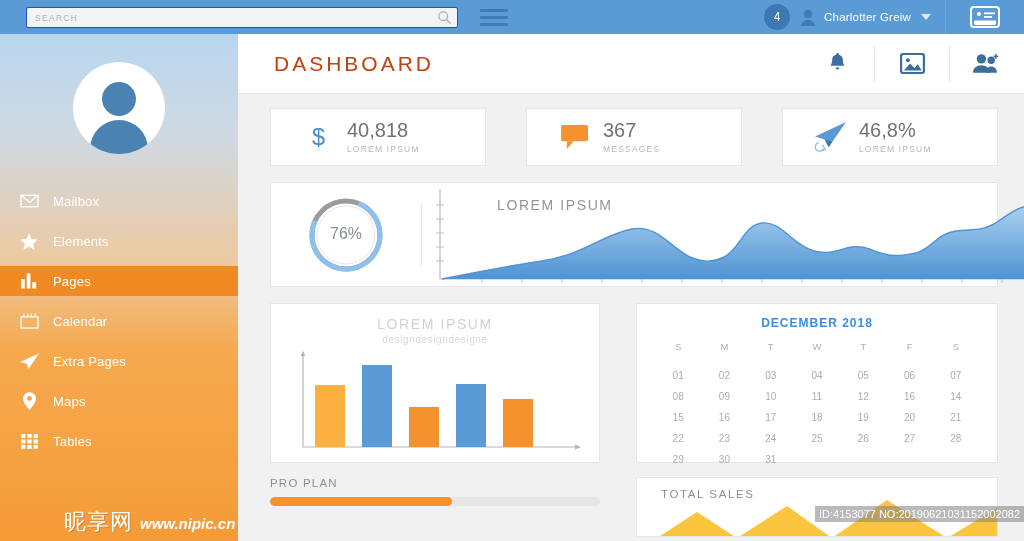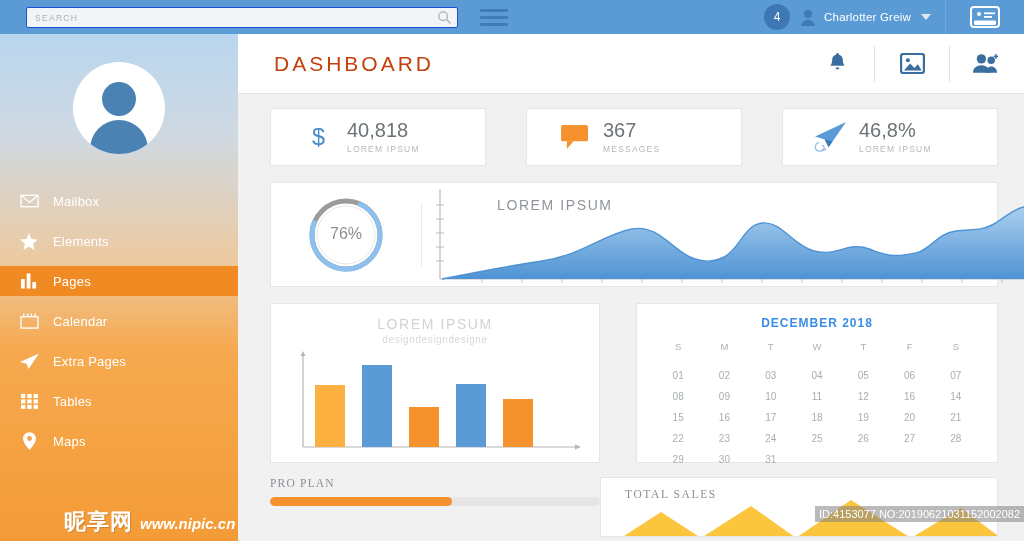--- a/index.html
+++ b/index.html
@@ -76,21 +76,21 @@
   .nav-item.active { background: #f08b23; }
   .nav-ico { width: 22px; height: 18px; margin-right: 13px; display: flex;
     align-items: center; justify-content: center; flex: none; }
   .nav-label { letter-spacing: .2px; }
 
   .watermark-logo {
     position: absolute; bottom: 4px; left: 16px; display: flex;
     align-items: baseline; color: #fff;
   }
   .wm-cn {
-    font-family: "DejaVu Sans", sans-serif; font-size: 22px; font-weight: bold;
+    font-family: "DejaVu Sans", sans-serif; font-size: 22px; font-weight: normal;
     letter-spacing: 1px; text-shadow: 1px 1px 0 rgba(0,0,0,.15); padding-left: 48px;
   }
   .wm-url {
     font-size: 15px; font-style: italic; font-weight: bold; margin-left: 7px;
   }
 
   
   .main {
     position: absolute; top: 34px; left: 238px; width: 786px; height: 507px;
     background: #f1f1f1;
@@ -146,21 +146,21 @@
   .cal-panel { flex: 1; height: 160px; padding: 12px 18px 0; }
   .cal-title {
     text-align: center; color: #3a8ee6; font-size: 12px; font-weight: bold;
     letter-spacing: 1px;
   }
   .cal-grid { display: grid; grid-template-columns: repeat(7, 1fr); margin-top: 8px; }
   .cal-dow { font-size: 9.5px; color: #aab0b5; text-align: center; padding: 3px 0 5px; }
   .cal-day { font-size: 10px; color: #a8aeb3; text-align: center; padding: 5px 0; cursor: pointer; }
 
   
-  .bottom-row { display: flex; margin-top: 14px; font-family: Liberation Serif, serif; }
+  .bottom-row { display: flex; gap: 36px; margin-top: 14px; }
   .plan-box { width: 330px; }
   .plan-label { font-size: 11.5px; color: #8b9096; letter-spacing: 1.2px; }
   .progress-track {
     margin-top: 8px; height: 9px; background: #e6e4e4; border-radius: 5px; overflow: hidden;
   }
   .progress-fill { height: 100%; background: #f5922e; border-radius: 5px; }
   .sales-panel { flex: 1; height: 60px; padding: 10px 0 0 24px; position: relative; overflow: hidden; }
   .sales-title { font-size: 11.5px; color: #8b9096; letter-spacing: 1.6px; }
   .sales-spark { position: absolute; left: 20px; bottom: -2px; }
 
@@ -270,43 +270,43 @@
         <span class="nav-ico">
           <svg viewBox="0 0 20 18" width="19" height="17">
             <polygon points="0,9.5 20,0.5 9,17 7,11.5" fill="#fff"></polygon>
           </svg>
         </span>
         <span class="nav-label">Extra Pages</span>
       </div>
 
       <div class="nav-item">
         <span class="nav-ico">
+          <svg viewBox="0 0 14 19" width="13" height="18">
+            <path d="M7 0C3.2 0 0 3.1 0 6.9 0 12 7 19 7 19s7-7 7-12.1C14 3.1 10.8 0 7 0z" fill="#fff"></path>
+            <circle cx="7" cy="6.8" r="2.6" fill="#f5a04a"></circle>
+          </svg>
+        </span>
+        <span class="nav-label">Maps</span>
+      </div>
+
+      <div class="nav-item">
+        <span class="nav-ico">
           <svg viewBox="0 0 18 16" width="17" height="15">
             <rect x="0" y="0" width="4.6" height="4.3" fill="#fff"></rect>
             <rect x="6.7" y="0" width="4.6" height="4.3" fill="#fff"></rect>
             <rect x="13.4" y="0" width="4.6" height="4.3" fill="#fff"></rect>
             <rect x="0" y="5.8" width="4.6" height="4.3" fill="#fff"></rect>
             <rect x="6.7" y="5.8" width="4.6" height="4.3" fill="#fff"></rect>
             <rect x="13.4" y="5.8" width="4.6" height="4.3" fill="#fff"></rect>
             <rect x="0" y="11.6" width="4.6" height="4.3" fill="#fff"></rect>
             <rect x="6.7" y="11.6" width="4.6" height="4.3" fill="#fff"></rect>
             <rect x="13.4" y="11.6" width="4.6" height="4.3" fill="#fff"></rect>
           </svg>
         </span>
         <span class="nav-label">Tables</span>
-      </div>
-
-      <div class="nav-item">
-        <span class="nav-ico">
-          <svg viewBox="0 0 14 19" width="13" height="18">
-            <path d="M7 0C3.2 0 0 3.1 0 6.9 0 12 7 19 7 19s7-7 7-12.1C14 3.1 10.8 0 7 0z" fill="#fff"></path>
-            <circle cx="7" cy="6.8" r="2.6" fill="#f5a04a"></circle>
-          </svg>
-        </span>
-        <span class="nav-label">Maps</span>
       </div>
     </div>
 
     <div class="watermark-logo">
       <span class="wm-cn">昵享网</span>
       <span class="wm-url">www.nipic.cn</span>
     </div>
   </div>
 
   <div class="main">

